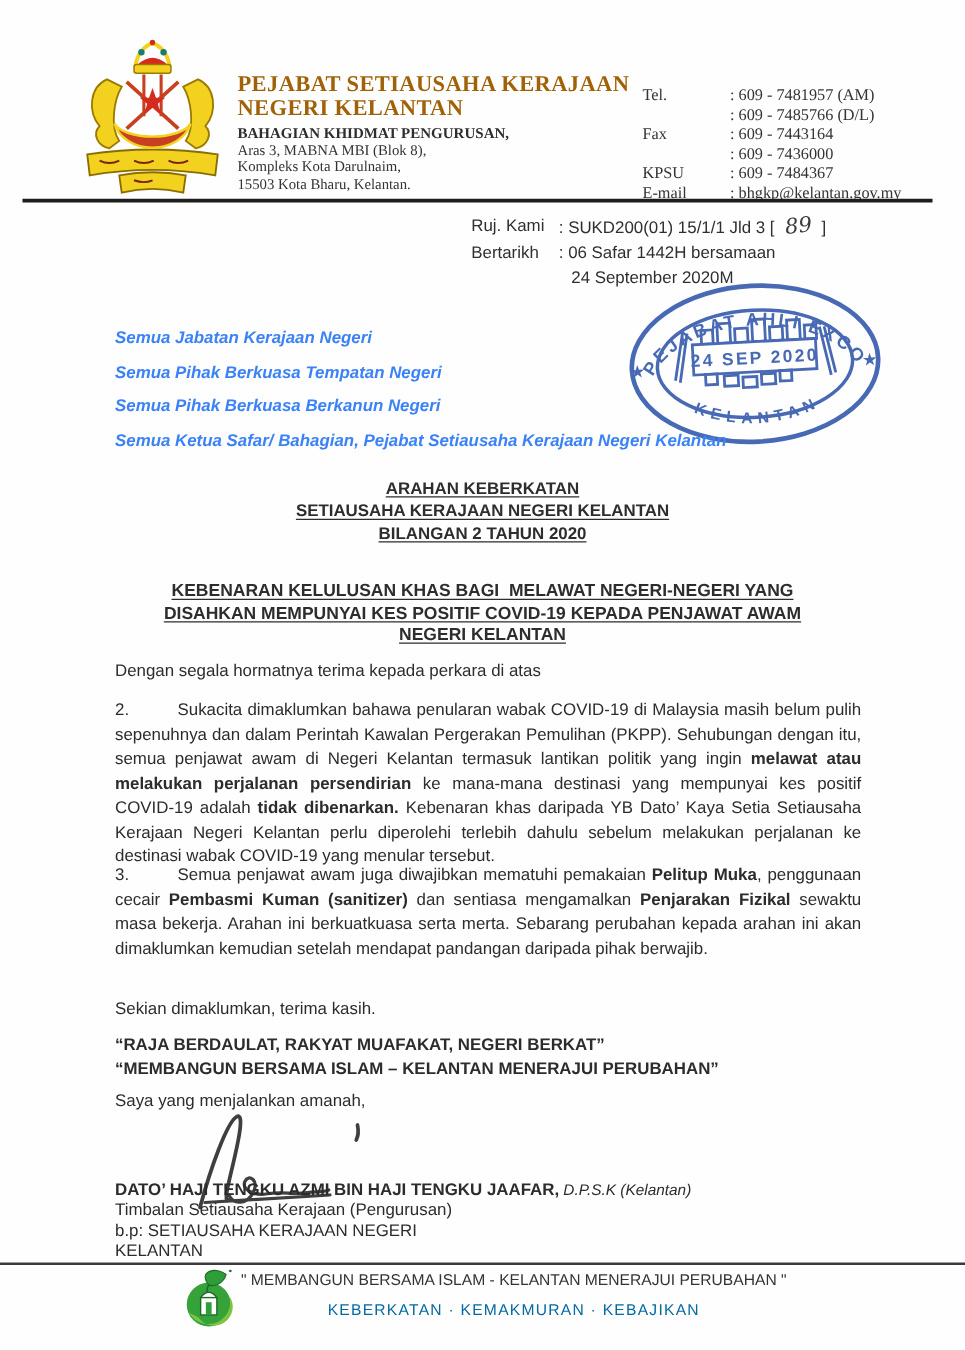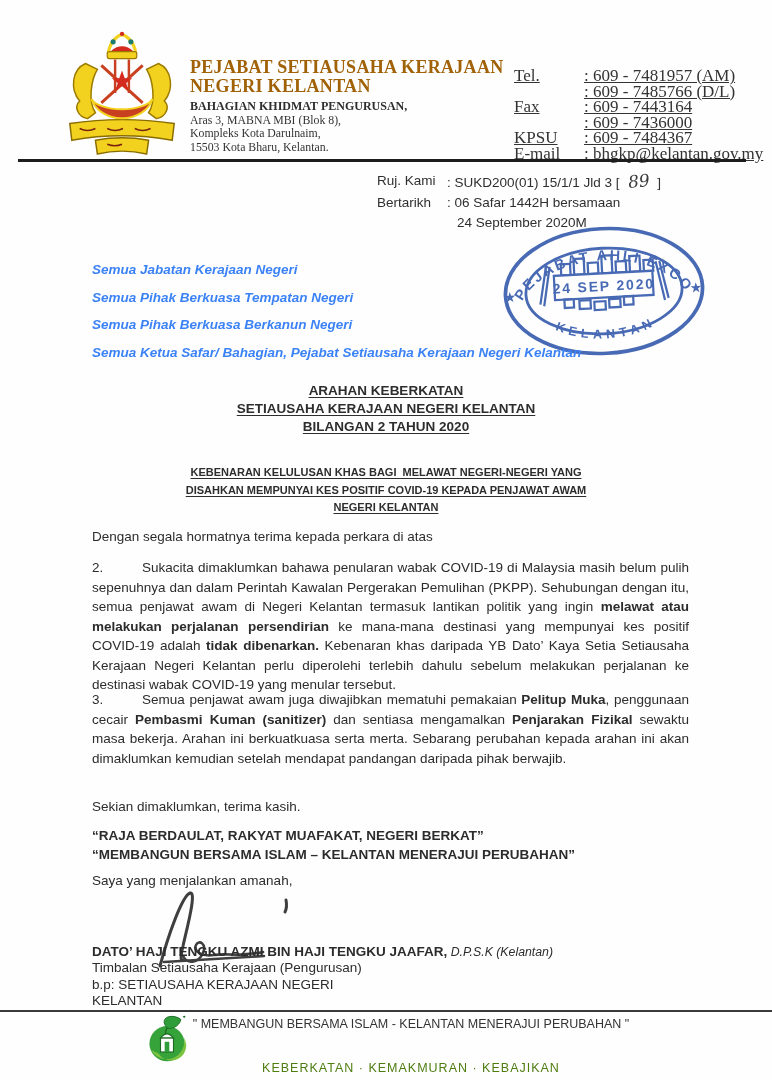--- a/index.html
+++ b/index.html
@@ -8,21 +8,21 @@
     background:#fefefe; overflow:hidden;
     font-family:"Liberation Sans", sans-serif; color:#2b2b2b;
   }
   .abs { position:absolute; }
 
   
   .jawi { left:189px; top:22px; font-family:"DejaVu Sans", sans-serif; font-size:26px; color:#333; }
   .office { left:190px; top:58px; font-family:"Liberation Serif", serif; font-weight:bold; font-size:18px; line-height:19px; color:#a16207; letter-spacing:.3px; }
   .division { left:190px; top:99px; font-family:Liberation Serif, serif; font-weight:bold; font-size:12px; color:#2e2e2e; }
   .addr { left:190px; top:114px; font-family:"Liberation Serif", serif; font-size:11.8px; line-height:13.4px; color:#333; }
-  .contacts { left:514px; top:68px; font-family:"Liberation Serif", serif; font-size:17px; line-height:15.6px; color:#333;text-decoration:underline; }
+  .contacts { left:514px; top:68px; font-family:"Liberation Serif", serif; font-size:13px; line-height:15.6px; color:#333; }
   .contact-row { display:flex; }
   .contact-row .lbl { width:70px; }
   .rule1 { left:18px; right:26px; top:159px; height:3px; background:#1d1d1d; }
 
   
   .refblock { left:377px; top:171px; font-size:13.5px; line-height:20px; color:#2f2f2f; }
   .ref-row { display:flex; }
   .ref-row .rlbl { width:70px; }
   .handwritten { display:inline-block; font-family:"DejaVu Serif", serif; font-style:italic; font-size:17px; transform:rotate(-6deg); margin:0 8px; color:#3a3a3a; }
   .ref-indent { padding-left:80px; }
@@ -30,21 +30,21 @@
   
   .stamp { left:497px; top:223px; width:214px; opacity:.88; mix-blend-mode:multiply; }
 
   
   .recipients { left:92px; top:262px; width:620px; font-size:13.5px; font-weight:bold; font-style:italic; color:#3b82f6; }
   .recipients div { margin-bottom:12.5px; }
 
   
   .dtitle { left:86px; top:382px; width:600px; text-align:center; font-weight:bold; font-size:13.5px; line-height:18px; color:#2d2d2d; }
   .dtitle div, .subject div { text-decoration:underline; text-underline-offset:2px; }
-  .subject { left:86px; top:464px; width:600px; text-align:center; font-weight:bold; font-size:11px; line-height:17.5px; color:#2d2d2d; }
+  .subject { left:86px; top:464px; width:600px; text-align:center; font-weight:bold; font-size:14px; line-height:17.5px; color:#2d2d2d; }
   .keep-sp { white-space:pre-wrap; }
 
   
   .bodytext { font-size:13.5px; line-height:19.5px; color:#2c2c2c; }
   .salutation { left:92px; top:527px; }
   .para { left:92px; top:558px; width:597px; text-align:justify; }
   .para3 { top:690px; }
   .pnum { display:inline-block; width:50px; }
   .b { font-weight:bold; }
   .closing { left:92px; top:797px; }
@@ -54,21 +54,21 @@
   
   .sigsvg { left:146px; top:880px; }
   .signblock { left:92px; top:944px; font-size:13.5px; line-height:16.3px; color:#2c2c2c; }
   .signblock .name { font-weight:bold; }
   .signblock .hon { font-style:italic; font-size:12.3px; }
 
   
   .rule2 { left:0; right:0; top:1010px; height:2px; background:#3a3a3a; }
   .footer-logo { left:142px; top:1013px; }
   .footer-line1 { left:90px; right:40px; top:1017px; text-align:center; font-size:12.5px; color:#333; }
-  .footer-line2 { left:90px; right:40px; top:1041px; text-align:center; font-size:12.5px; letter-spacing:1px; color:#4d7c0f;margin-top:20px; }
+  .footer-line2 { left:90px; right:40px; top:1041px; text-align:center; font-size:12.5px; letter-spacing:1px; color:#0369a1; }
 </style>
 </head>
 <body>
 
 <div class="page">
 
   <svg class="abs" style="left:58px; top:30px;" width="128" height="130" viewBox="0 0 130 132">
 
     <path d="M12,95 Q65,87 118,95 L116,112 Q65,103 14,112 Z" fill="#f2d21f" stroke="#8a6d00" stroke-width="1.5"></path>
     <path d="M38,112 Q65,107 92,112 L90,126 Q65,120 40,126 Z" fill="#f2d21f" stroke="#8a6d00" stroke-width="1.5"></path>

